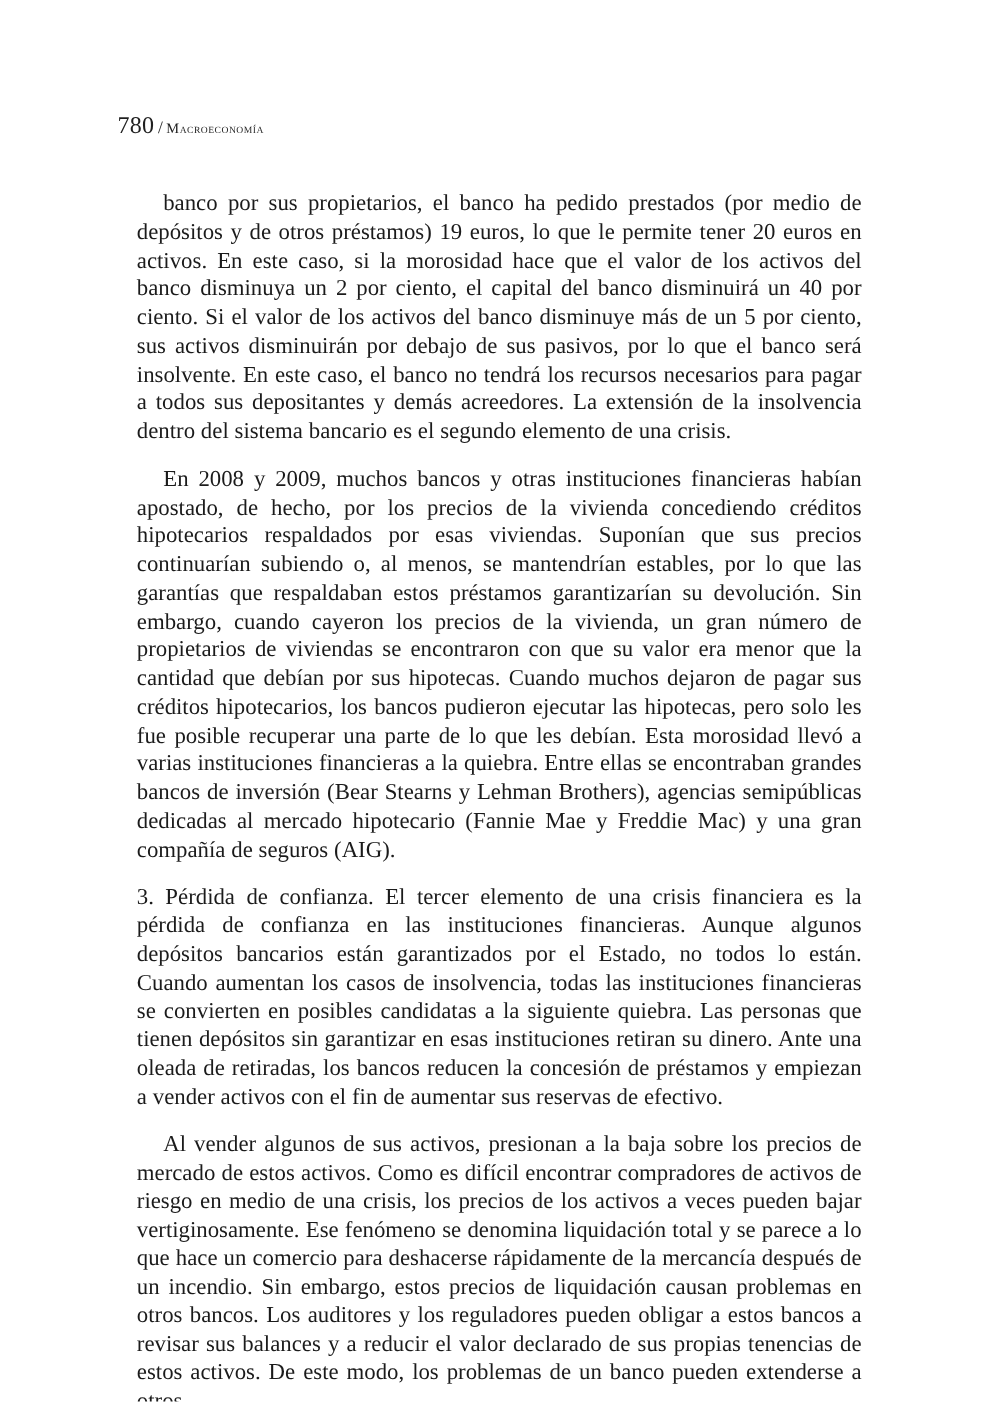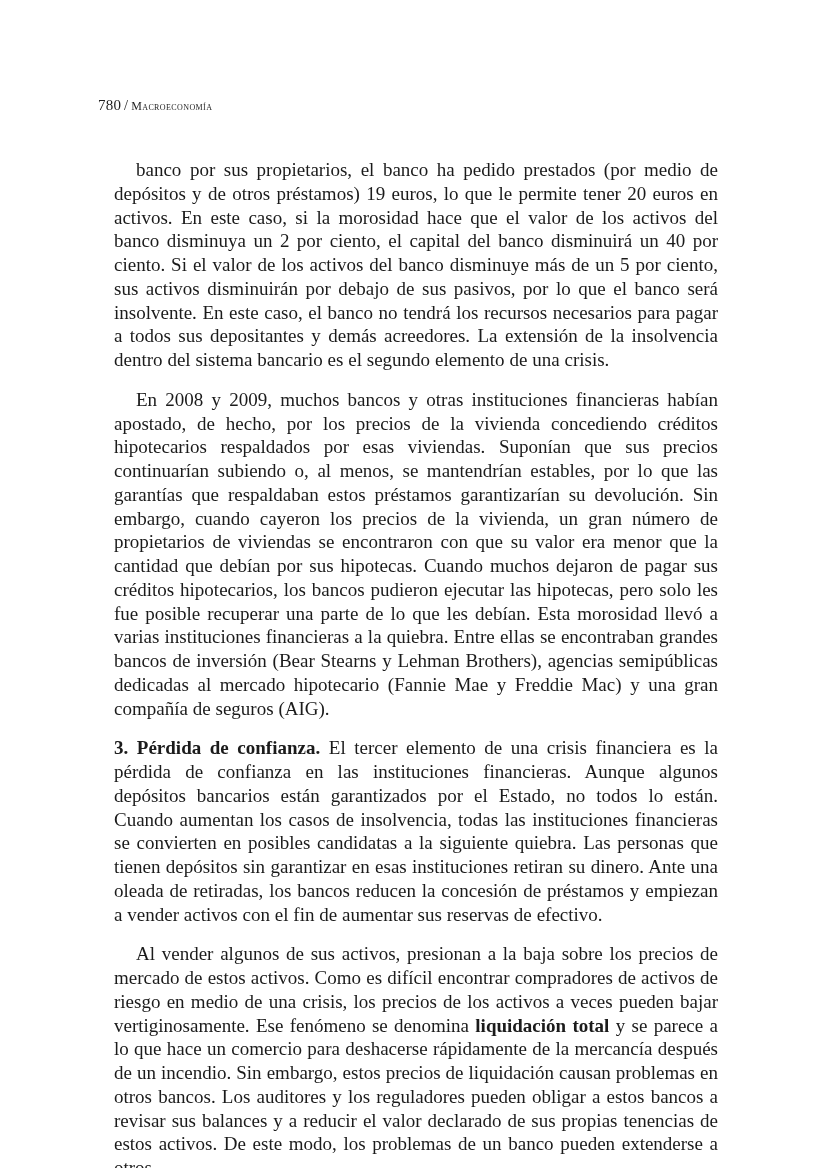--- a/index.html
+++ b/index.html
@@ -32,21 +32,21 @@
     position: absolute;
     left: 98px;
     top: 96px;
     width: 636px;
     font-size: 14.5px;
     line-height: 18px;
     color: #1f1f1f;
     white-space: nowrap;
   }
   .running-head .folio {
-    font-size: 15px;
+    font-size: 20px;
     letter-spacing: 0.2px;
   }
   .running-head .sep {
     padding: 0 3px;
   }
   .running-head .book-title {
     font-variant: small-caps;
     font-size: 12px;
     letter-spacing: 0.4px;
   }
@@ -70,21 +70,21 @@
     word-spacing: 0.1px;
   }
   p.body-par.no-indent {
     text-indent: 0;
   }
   p.body-par.gap-before {
     margin-top: 14px;
   }
 
   b, strong {
-    font-weight: bold;
+    font-weight: normal;
   }
 </style>
 </head>
 <body>
 
 <div class="page">
 
   <div class="running-head">
     <span class="folio">780</span><span class="sep">/</span><span class="book-title">Macroeconomía</span>
   </div>

